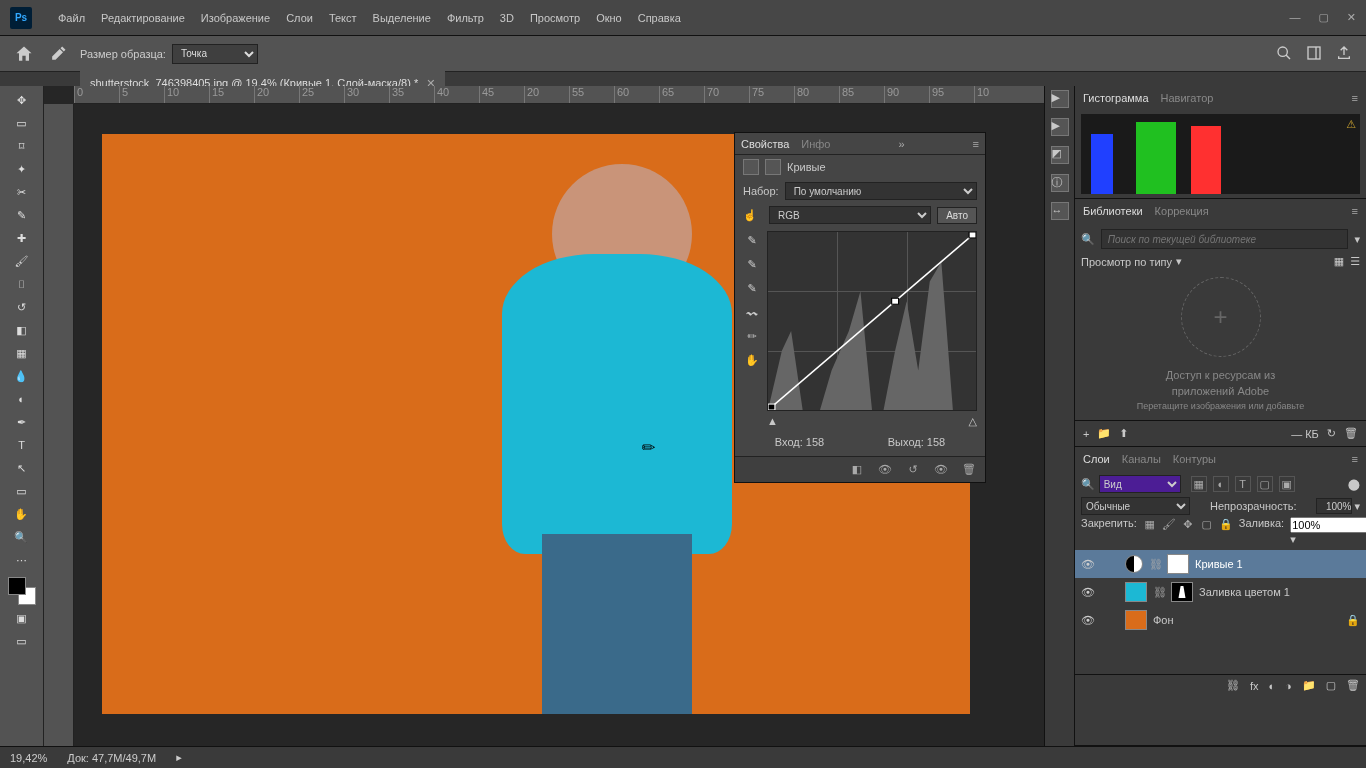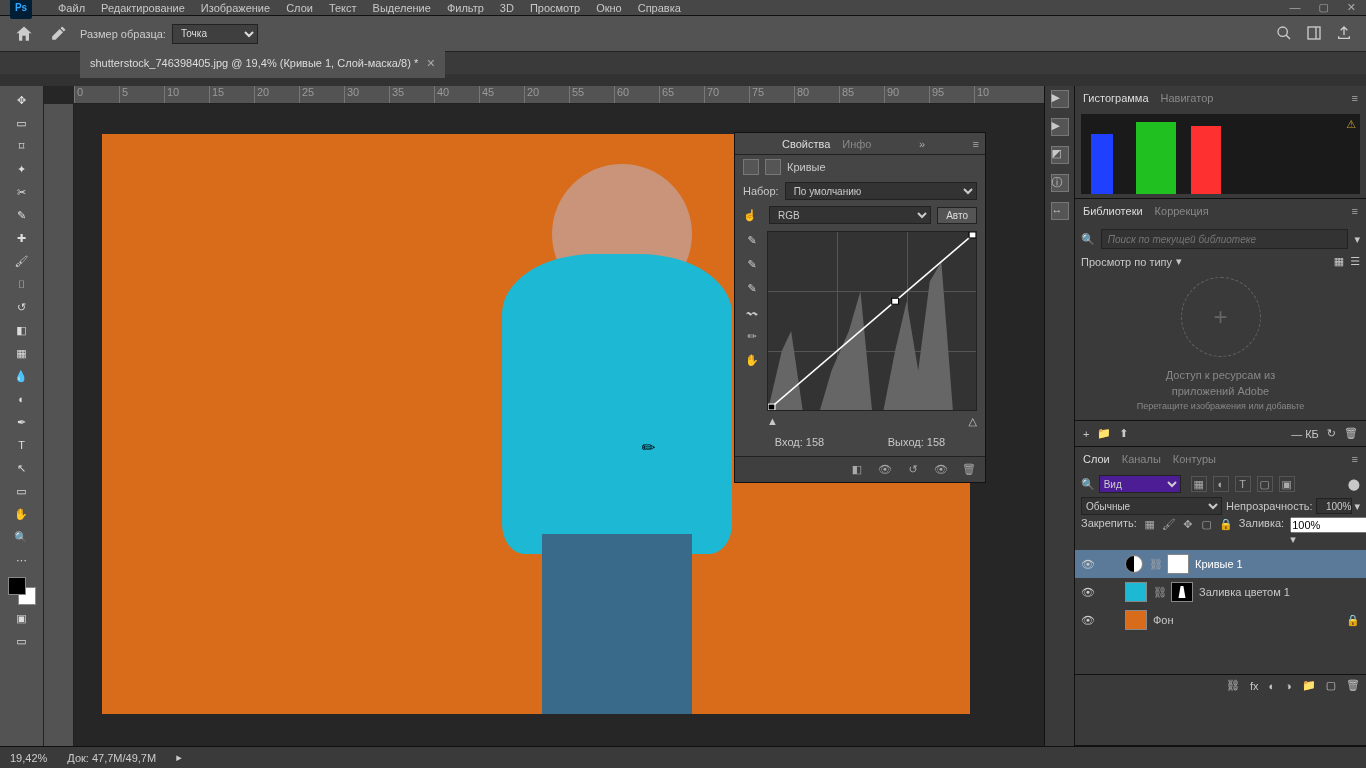--- a/index.html
+++ b/index.html
@@ -1,19 +1,19 @@
 <!DOCTYPE html>
 <html><head>
 <meta charset="utf-8">
 <style>
 * { margin: 0; padding: 0; box-sizing: border-box; font-family: "Segoe UI", Tahoma, sans-serif; font-size: 11px; }
 body { width: 1366px; height: 768px; background: #323232; color: #c8c8c8; overflow: hidden; position: relative; }
 
 
-.menu-bar { height: 16px; background: #474747; display: flex; align-items: center; padding: 0 10px; border-bottom: 1px solid #111; }
+.menu-bar { height: 36px; background: #474747; display: flex; align-items: center; padding: 0 10px; border-bottom: 1px solid #111; }
 .menu-bar .logo { width: 22px; height: 22px; background: #001e36; color: #31a8ff; display: flex; align-items: center; justify-content: center; font-weight: bold; font-size: 10px; border-radius: 2px; margin-right: 18px; }
 .menu-bar .menu-item { padding: 0 8px; cursor: default; }
 .menu-bar .window-controls { margin-left: auto; display: flex; gap: 18px; color: #aaa; }
 
 
 .options-bar { height: 36px; background: #535353; display: flex; align-items: center; padding: 0 14px; border-bottom: 1px solid #222; }
 .options-bar .home-icon { width: 20px; height: 20px; margin-right: 14px; }
 .options-bar .tool-icon { width: 20px; height: 20px; margin-right: 12px; }
 .options-bar .label { margin-right: 6px; color: #ccc; }
 .options-bar select { background: #3f3f3f; color: #ddd; border: 1px solid #222; height: 20px; font-size: 10px; padding: 0 4px; width: 86px; }
@@ -50,21 +50,21 @@
 .mid-panel-strip { width: 30px; background: #3a3a3a; border-left: 1px solid #111; display: flex; flex-direction: column; align-items: center; padding-top: 4px; gap: 10px; }
 .mid-panel-strip .stub-icon { width: 18px; height: 18px; background: #555; border: 1px solid #777; }
 
 
 .right-panels { width: 292px; background: #3a3a3a; border-left: 1px solid #111; display: flex; flex-direction: column; }
 
 
 .properties-panel { position: absolute; top: 132px; left: 734px; width: 252px; background: #454545; border: 1px solid #111; font-size: 10px; }
 .properties-panel .panel-tabs { height: 22px; display: flex; align-items: center; padding: 0 6px; border-bottom: 1px solid #222; gap: 12px; }
 .properties-panel .panel-tabs .t { color: #888; }
-.properties-panel .panel-tabs .t.active { color: #ddd; margin-left: 41px; }
+.properties-panel .panel-tabs .t.active { color: #ddd; }
 .properties-panel .panel-tabs .collapse { margin-left: auto; color: #aaa; }
 .properties-panel .adjust-header { height: 24px; display: flex; align-items: center; padding: 0 8px; gap: 6px; }
 .properties-panel .adjust-header .adj-icon { width: 16px; height: 16px; background: #555; border: 1px solid #777; }
 .properties-panel .row { display: flex; align-items: center; padding: 3px 8px; gap: 6px; }
 .properties-panel select { background: #333; color: #ccc; border: 1px solid #222; height: 18px; flex: 1; font-size: 10px; padding: 0 4px; }
 .properties-panel .auto-btn { background: #555; border: 1px solid #222; color: #ddd; padding: 2px 8px; font-size: 10px; }
 .properties-panel .curves-area { display: flex; padding: 4px 8px; }
 .properties-panel .curves-tools { width: 24px; display: flex; flex-direction: column; gap: 6px; }
 .properties-panel .curves-tools .ct { width: 18px; height: 18px; display: flex; align-items: center; justify-content: center; color: #ccc; }
 .properties-panel .curve-box { flex: 1; height: 180px; background: #333; border: 1px solid #222; position: relative; }
@@ -94,21 +94,21 @@
 .lib-drop .circle { width: 80px; height: 80px; border: 1px dashed #666; border-radius: 50%; display: flex; align-items: center; justify-content: center; font-size: 24px; color: #666; margin-bottom: 8px; }
 .lib-footer { height: 26px; border-top: 1px solid #111; display: flex; align-items: center; padding: 0 8px; gap: 8px; }
 .lib-footer .lf-right { margin-left: auto; display: flex; gap: 8px; align-items: center; }
 
 
 .layers-body { background: #3a3a3a; }
 .layer-search { margin: 4px 6px; display: flex; align-items: center; gap: 4px; }
 .layer-search select { background: #4c1d95; border: 1px solid #222; color: #ccc; height: 18px; width: 82px; font-size: 10px; }
 .layer-search .filter-icons { display: flex; gap: 6px; margin-left: 6px; }
 .layer-search .filter-icons .fi { width: 16px; height: 16px; border: 1px solid #555; display:flex; align-items:center; justify-content:center; color:#aaa;}
-.layer-blend-row { margin: 2px 6px; display: flex; align-items: center; gap: 4px; justify-content: flex-end; }
+.layer-blend-row { margin: 2px 6px; display: flex; align-items: center; gap: 20px; justify-content: flex-end; }
 .layer-blend-row select { background: #333; border: 1px solid #222; color: #ccc; height: 18px; flex: 1; font-size: 10px; }
 .layer-blend-row .pct { display: flex; align-items: center; gap: 2px; }
 .layer-blend-row .pct input { width: 36px; background: #333; border: 1px solid #222; color: #ccc; height: 16px; font-size: 10px; text-align: right; }
 .layer-lock-row { margin: 2px 6px; display: flex; align-items: flex-start; gap: 6px; }
 .layer-lock-row .lock-icons { display: flex; gap: 5px; }
 .layer-lock-row .lock-icons .li { width: 14px; height: 14px; color:#aaa; display:flex; align-items:center; justify-content:center;}
 .layer-list { margin-top: 4px; }
 .layer { height: 28px; display: flex; align-items: center; padding: 0 6px; gap: 6px; }
 .layer.selected { background: #5b7a9a; color: #fff; }
 .layer .eye { width: 14px; color: #ccc; }

